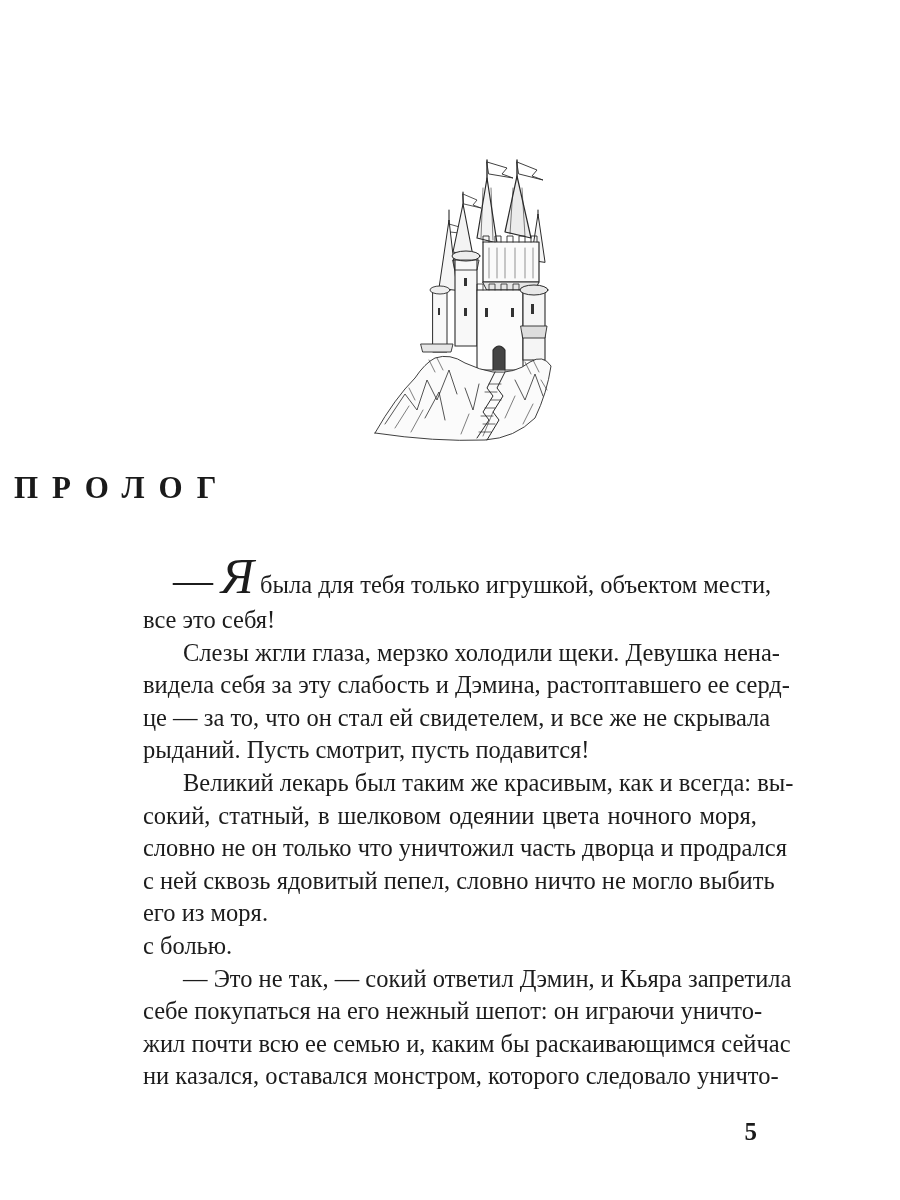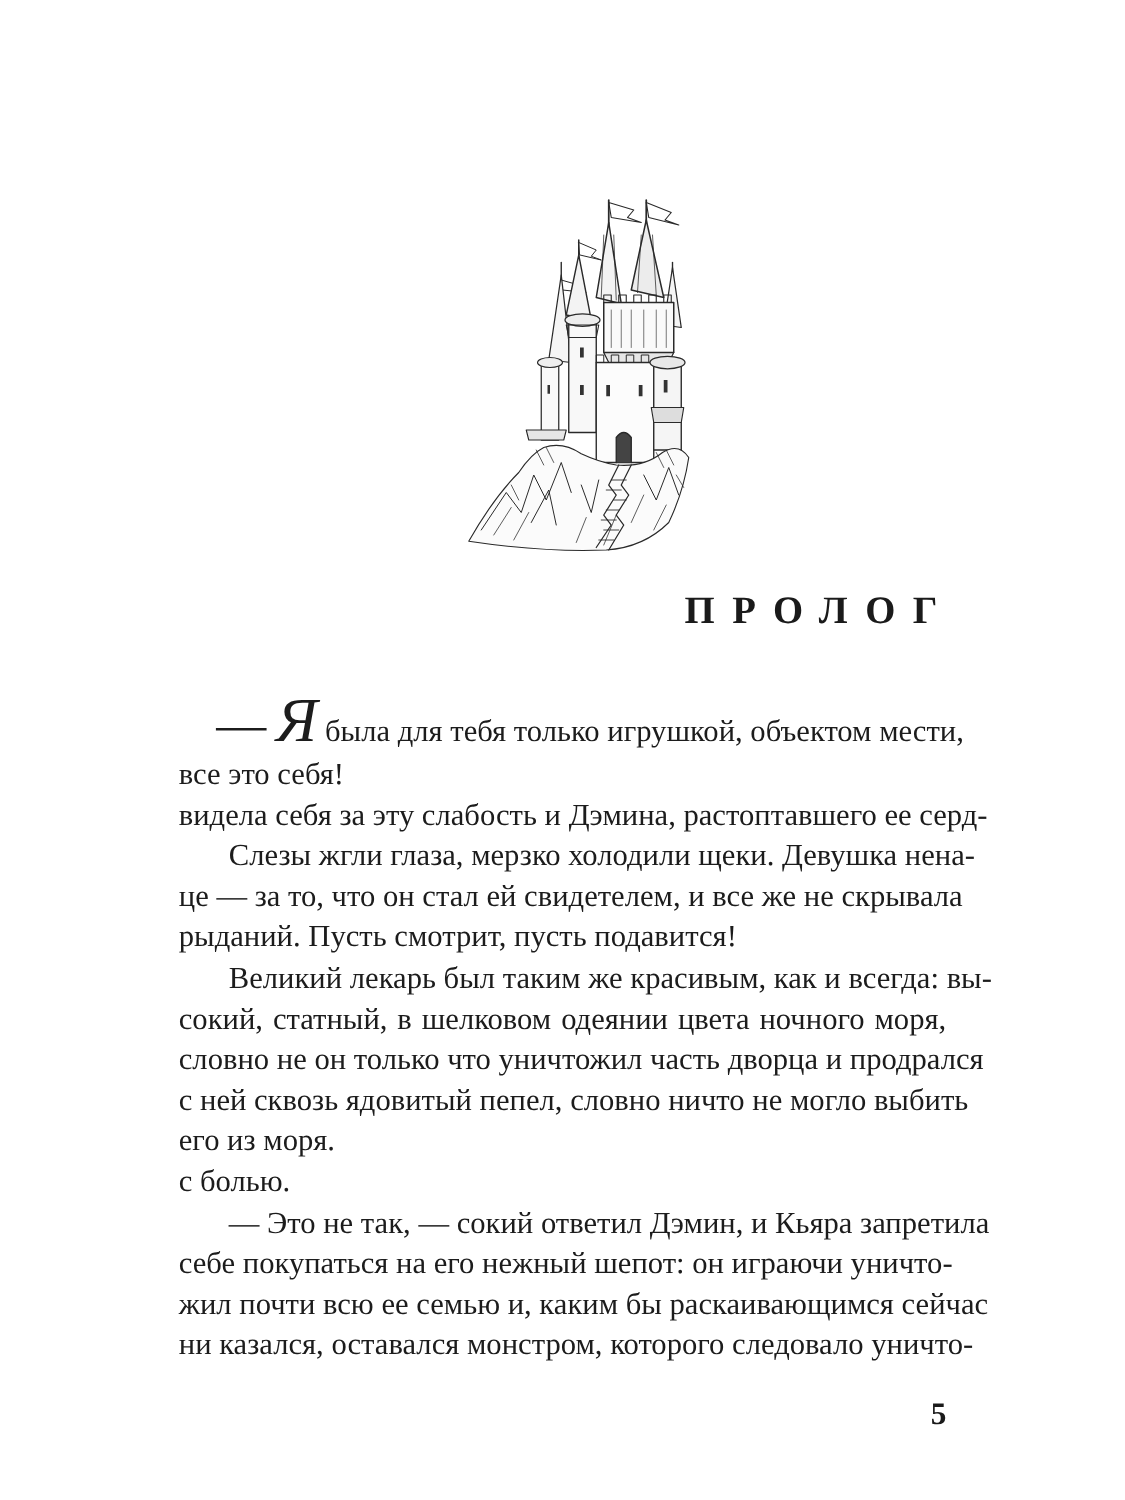--- a/index.html
+++ b/index.html
@@ -20,21 +20,21 @@
       left: 365px;
       top: 148px;
       width: 190px;
       height: 295px;
     }
     .chapter-title {
       position: absolute;
       left: 0;
       width: 764px;
       top: 470px;
-      text-align: right;
+      text-align: left;
       font-size: 31px;
       font-weight: bold;
       letter-spacing: 14px;
       padding-left: 14px;
       box-sizing: border-box;
       color: #1a1a1a;
     }
     .text-block {
       position: absolute;
       left: 143px;
@@ -154,22 +154,22 @@
 
 <div class="chapter-title">ПРОЛОГ</div>
 
 <div class="text-block">
   <span class="first-line">
     <span class="dash-big">—</span><span class="drop-cap">Я</span>
     <span>была для тебя только игрушкой, объектом мести,</span>
   </span>
   <div id="lines-container">
       <span class="line last">все это себя!</span>
+      <span class="line indent">Слезы жгли глаза, мерзко холодили щеки. Девушка нена-</span>
       <span class="line">видела себя за эту слабость и Дэмина, растоптавшего ее серд-</span>
-      <span class="line indent">Слезы жгли глаза, мерзко холодили щеки. Девушка нена-</span>
       <span class="line">це — за то, что он стал ей свидетелем, и все же не скрывала</span>
       <span class="line last">рыданий. Пусть смотрит, пусть подавится!</span>
       <span class="line indent">Великий лекарь был таким же красивым, как и всегда: вы-</span>
       <span class="line">сокий, статный, в шелковом одеянии цвета ночного моря,</span>
       <span class="line">словно не он только что уничтожил часть дворца и продрался</span>
       <span class="line">с ней сквозь ядовитый пепел, словно ничто не могло выбить</span>
       <span class="line last">его из моря.</span>
       <span class="line last">с болью.</span>
       <span class="line indent">— Это не так, — сокий ответил Дэмин, и Кьяра запретила</span>
       <span class="line">себе покупаться на его нежный шепот: он играючи уничто-</span>

